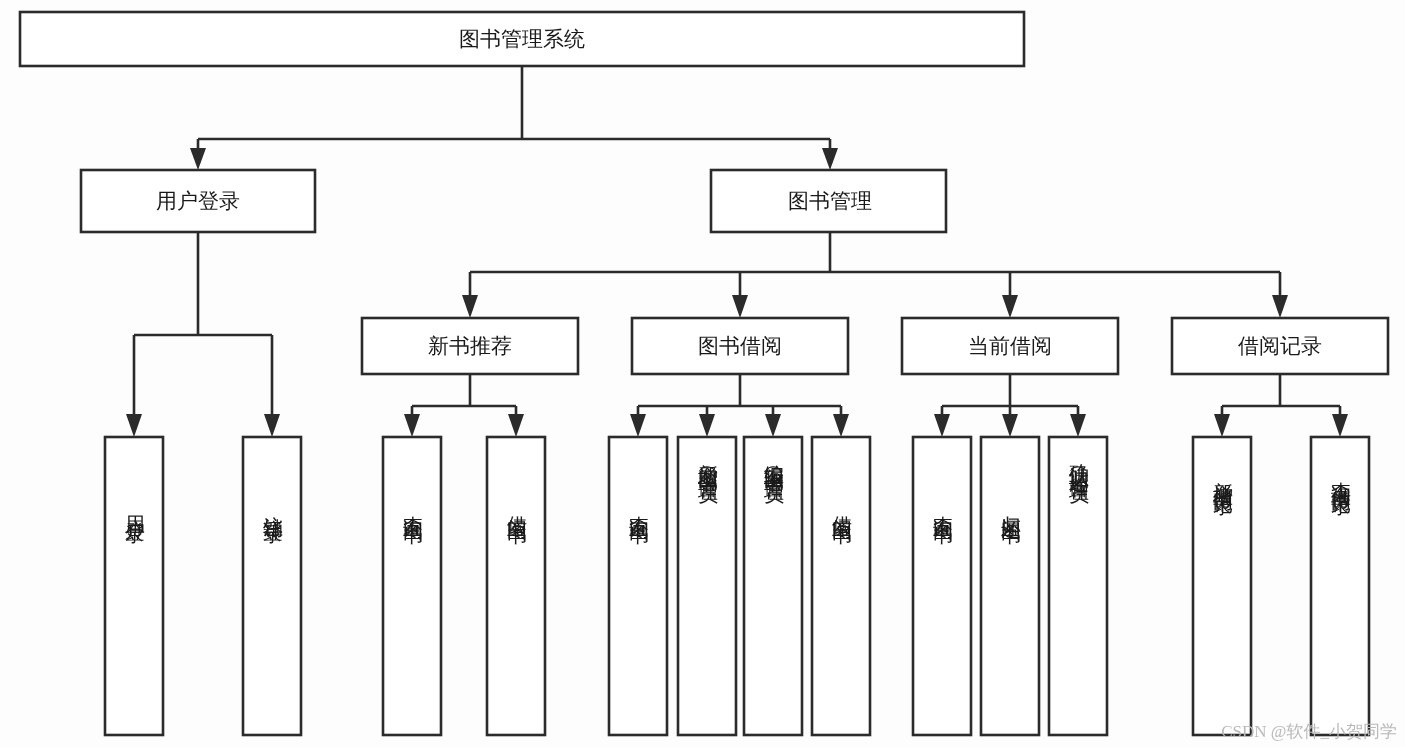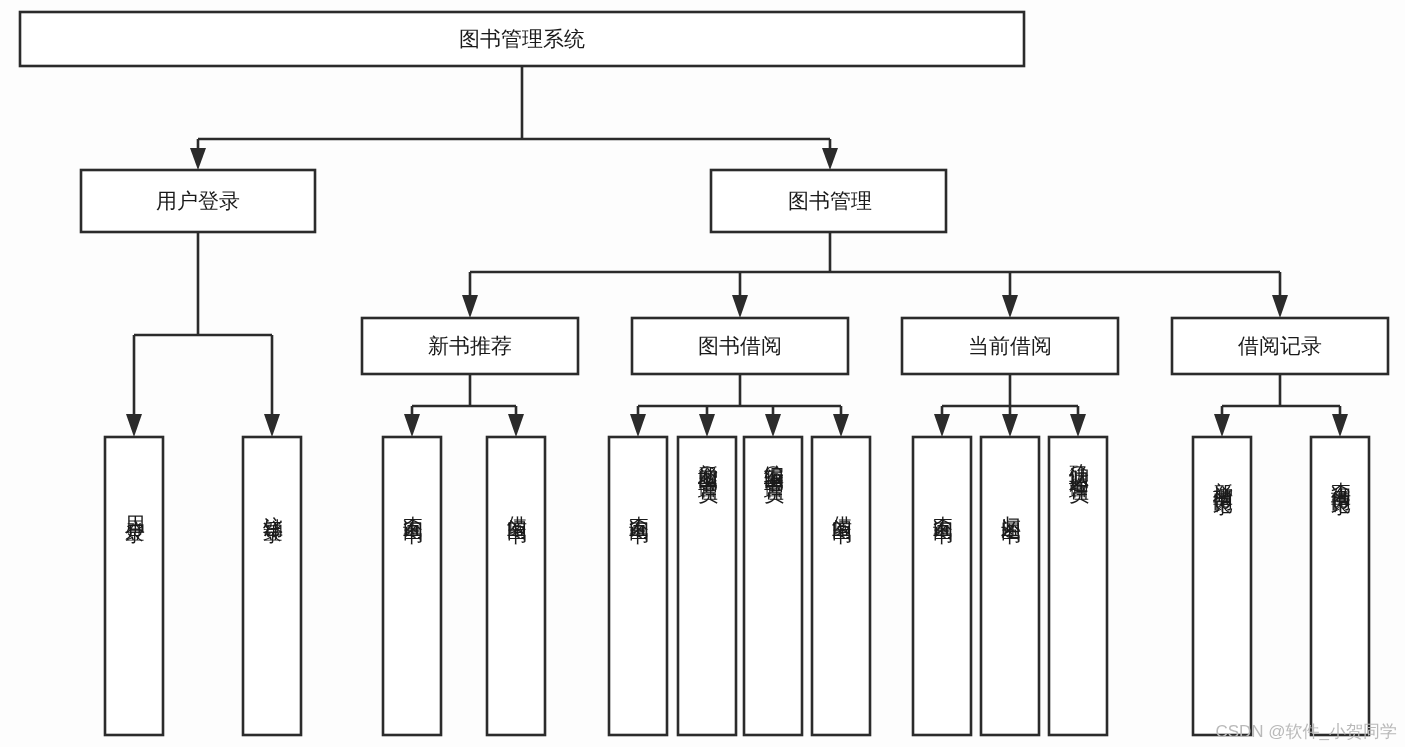--- a/index.html
+++ b/index.html
@@ -55,21 +55,21 @@
     fill: #1a1a1a;
     writing-mode: vertical-rl;
     text-orientation: upright;
     letter-spacing: 3px;
     dominant-baseline: middle;
   }
   .watermark-text {
     position: absolute;
     right: 8px;
     bottom: 4px;
-    font-family: Liberation Sans, sans-serif;
+    font-family: Liberation Serif, serif;
     font-size: 17px;
     color: #b9b9b9;
     white-space: nowrap;
     user-select: none;
   }
 </style>
 </head>
 <body>
 
 <div id="diagram-root">

